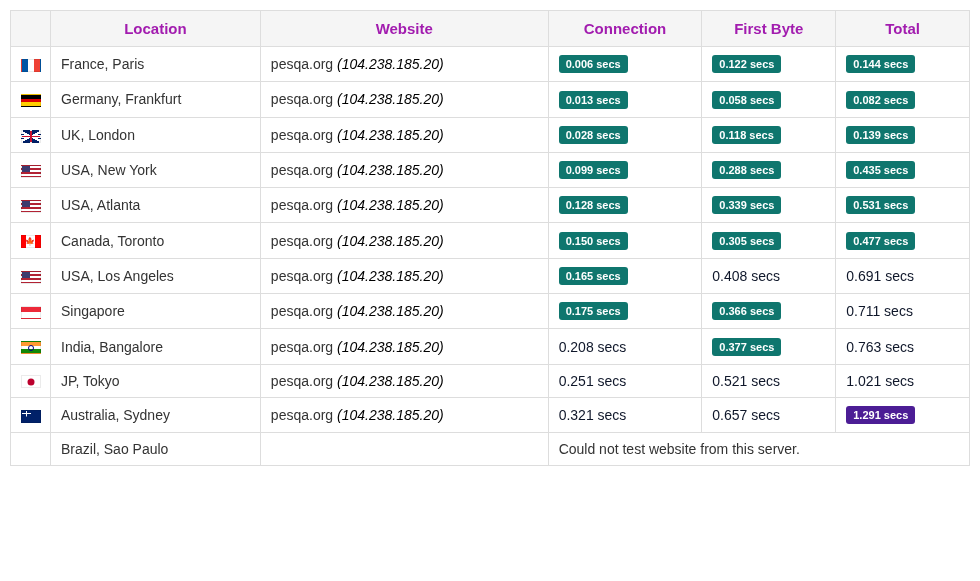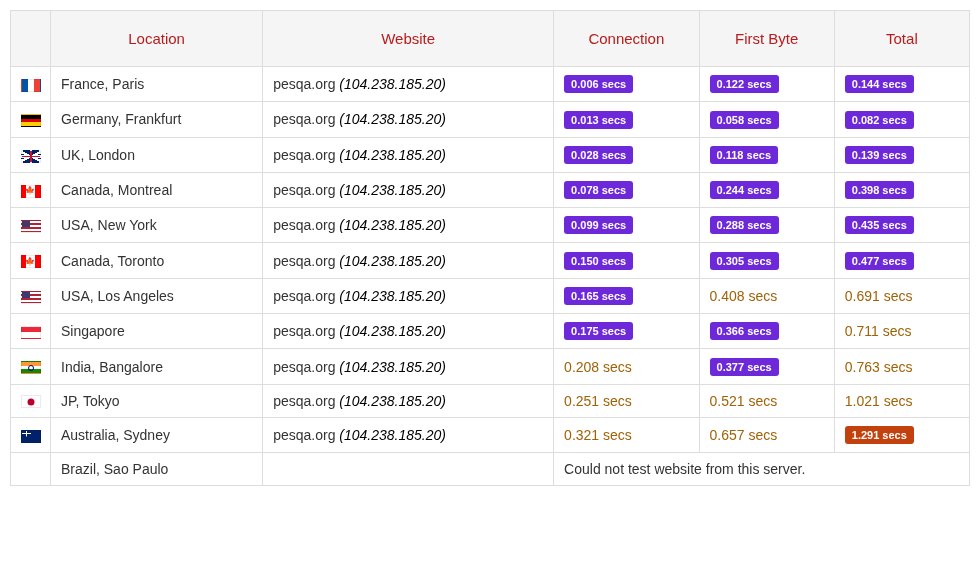--- a/index.html
+++ b/index.html
@@ -13,24 +13,24 @@
     width: 980px;
   }
   table {
     width: 100%;
     border-collapse: collapse;
     border: 1px solid #ddd;
   }
   th {
     background: #f5f5f5;
     border: 1px solid #ddd;
-    padding: 19px 10px;
-    font-weight: 400;
+    padding: 9px 10px;
+    font-weight: 700;
     font-size: 15px;
-    color: #b91c1c;
+    color: #a21caf;
     text-align: center;
   }
   td {
     border: 1px solid #ddd;
     padding: 8px 10px;
     font-size: 14px;
     color: #333;
     vertical-align: middle;
   }
   td.flag-cell {
@@ -53,23 +53,23 @@
   }
   .badge {
     display: inline-block;
     padding: 3px 7px;
     font-size: 11px;
     font-weight: 700;
     border-radius: 3px;
     color: #fff;
     vertical-align: middle;
   }
-  .badge-green { background-color: #6d28d9; }
-  .badge-orange { background-color: #c2410c; }
-  .plain-metric { font-size: 14px; color: #a16207; }
+  .badge-green { background-color: #0f766e; }
+  .badge-orange { background-color: #4c1d95; }
+  .plain-metric { font-size: 14px; color: #0f172a; }
 
   
   .flag-fr { background: linear-gradient(to right, #0055A4 0 33%, #fff 33% 66%, #EF4135 66% 100%); }
   .flag-nl { background: linear-gradient(to bottom, #AE1C28 0 33%, #fff 33% 66%, #21468B 66% 100%); }
   .flag-de { background: linear-gradient(to bottom, #000 0 33%, #DD0000 33% 66%, #FFCE00 66% 100%); }
   .flag-gb {
     background:
       linear-gradient(to bottom, transparent 40%, #fff 40% 60%, transparent 60%),
       linear-gradient(to right, transparent 44%, #fff 44% 56%, transparent 56%),
       linear-gradient(26deg, transparent 44%, #fff 44% 56%, transparent 56%),
@@ -131,34 +131,34 @@
       </tr>
       <tr>
         <td class="flag-cell"><span class="flag-icon flag-gb" title="United Kingdom"></span></td>
         <td>UK, London</td>
         <td><span>pesqa.org </span><span class="website-ip">(104.238.185.20)</span></td>
         <td><span class="badge badge-green">0.028 secs</span></td>
         <td><span class="badge badge-green">0.118 secs</span></td>
         <td><span class="badge badge-green">0.139 secs</span></td>
       </tr>
       <tr>
-        <td class="flag-cell"><span class="flag-icon flag-ca" title="Canada"></span></td>
-        <td>Canada, Montreal</td>
-        <td><span>pesqa.org </span><span class="website-ip">(104.238.185.20)</span></td>
-        <td><span class="badge badge-green">0.078 secs</span></td>
-        <td><span class="badge badge-green">0.244 secs</span></td>
-        <td><span class="badge badge-green">0.398 secs</span></td>
-      </tr>
-      <tr>
         <td class="flag-cell"><span class="flag-icon flag-us" title="USA"></span></td>
         <td>USA, New York</td>
         <td><span>pesqa.org </span><span class="website-ip">(104.238.185.20)</span></td>
         <td><span class="badge badge-green">0.099 secs</span></td>
         <td><span class="badge badge-green">0.288 secs</span></td>
         <td><span class="badge badge-green">0.435 secs</span></td>
+      </tr>
+      <tr>
+        <td class="flag-cell"><span class="flag-icon flag-us" title="USA"></span></td>
+        <td>USA, Atlanta</td>
+        <td><span>pesqa.org </span><span class="website-ip">(104.238.185.20)</span></td>
+        <td><span class="badge badge-green">0.128 secs</span></td>
+        <td><span class="badge badge-green">0.339 secs</span></td>
+        <td><span class="badge badge-green">0.531 secs</span></td>
       </tr>
       <tr>
         <td class="flag-cell"><span class="flag-icon flag-ca" title="Canada"></span></td>
         <td>Canada, Toronto</td>
         <td><span>pesqa.org </span><span class="website-ip">(104.238.185.20)</span></td>
         <td><span class="badge badge-green">0.150 secs</span></td>
         <td><span class="badge badge-green">0.305 secs</span></td>
         <td><span class="badge badge-green">0.477 secs</span></td>
       </tr>
       <tr>

